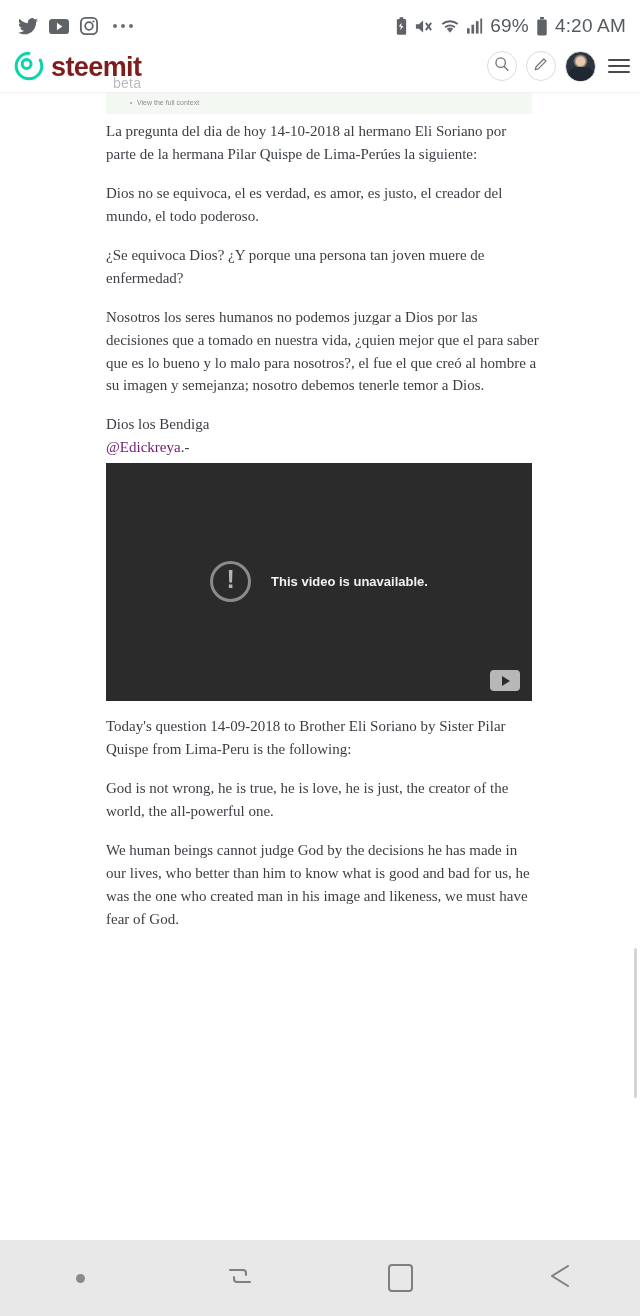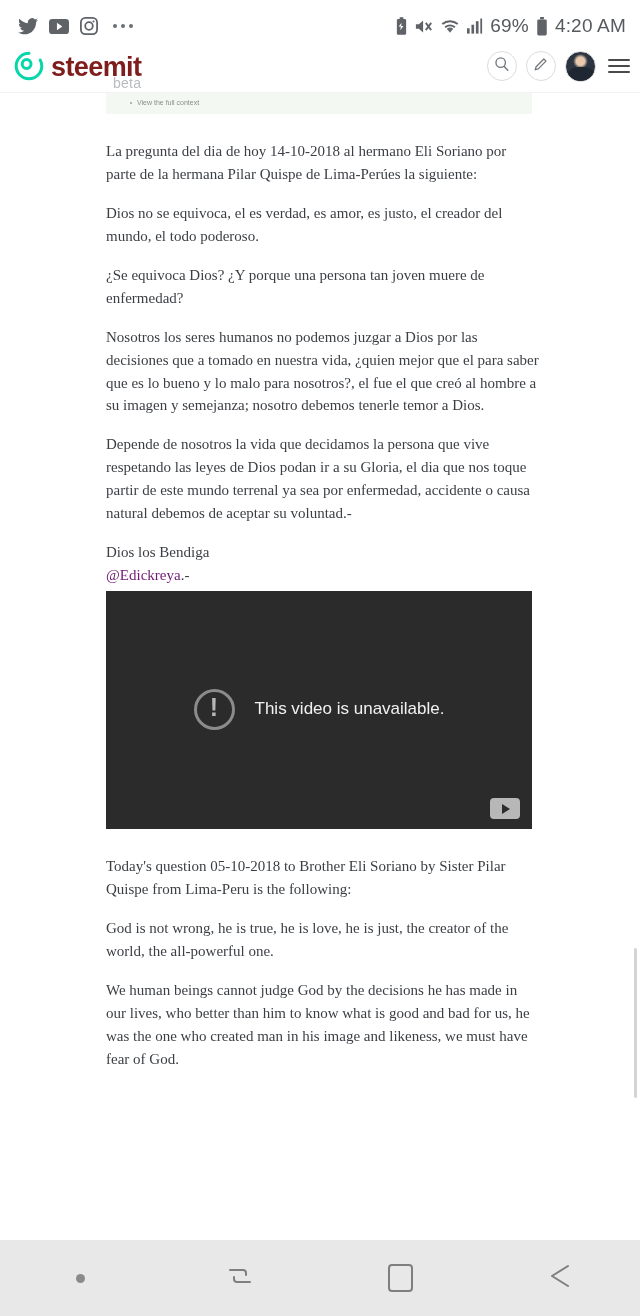--- a/index.html
+++ b/index.html
@@ -87,21 +87,21 @@
     background: linear-gradient(125deg, #5a5a55 0 20%, #8d8b84 30%, #3a3a36 55%, #7e7c76 75%, #4a4944 100%);
     border: 1px solid #ddd; flex: none;
   }
   .byline-text { font-size: 12.5px; color: #9b9fa3; }
   .byline-author { color: #3c4043; font-weight: bold; }
   .byline-rep { color: #9b9fa3; font-size: 11.5px; }
   .caret { display: inline-block; margin-left: 2px; color: #a9adb1; font-size: 9px; }
   .byline-cat { color: #6c7075; }
   .byline-cat b { font-weight: bold; color: #5c6166; }
 
-  .body-text { margin-top: 26px; }
+  .body-text { margin-top: 6px; }
   .body-text p {
     font-family: "Liberation Serif", serif;
     font-size: 15px; line-height: 1.53; color: #3b3f44;
     margin-bottom: 16px;
   }
   .body-text p:last-child { margin-bottom: 0; }
   .sig-line { display: block; }
   .mention { color: #701a75; }
 
   
@@ -113,21 +113,21 @@
     display: flex; align-items: center; justify-content: center;
   }
   .video-inner { display: flex; align-items: center; gap: 20px; margin-top: -2px; }
   .video-bang {
     width: 41px; height: 41px; border-radius: 50%;
     border: 3px solid #8b8b8b;
     display: flex; align-items: center; justify-content: center;
     color: #b5b5b5; font-size: 25px; font-weight: bold;
     line-height: 1; padding-bottom: 3px;
   }
-  .video-msg { color: #f1f1f1; font-size: 17px; font-weight: normal; }
+  .video-msg { color: #f1f1f1; font-size: 13px; font-weight: bold; }
   .yt-badge {
     position: absolute; right: 12px; bottom: 10px;
     width: 30px; height: 21px; border-radius: 4px;
     background: #b7b7b7;
     display: flex; align-items: center; justify-content: center;
   }
   .yt-badge span {
     width: 0; height: 0;
     border-left: 8px solid #2b2b2b;
     border-top: 5px solid transparent;
@@ -269,39 +269,38 @@
     </div>
 
     <div class="post">
 
 
       <div class="body-text">
         <p>La pregunta del dia de hoy 14-10-2018 al hermano Eli Soriano por parte de la hermana Pilar Quispe de Lima-Perúes la siguiente:</p>
         <p>Dios no se equivoca, el es verdad, es amor, es justo, el creador del mundo, el todo poderoso.</p>
         <p>¿Se equivoca Dios? ¿Y porque una persona tan joven muere de enfermedad?</p>
         <p>Nosotros los seres humanos no podemos juzgar a Dios por las decisiones que a tomado en nuestra vida, ¿quien mejor que el para saber que es lo bueno y lo malo para nosotros?, el fue el que creó al hombre a su imagen y semejanza; nosotro debemos tenerle temor a Dios.</p>
-        <p>Depende de nosotros la vida que decidamos la persona que vive respetando las leyes de Dios podan ir a su Gloria, el dia que nos toque partir de este mundo terrenal ya sea por enfermedad, accidente o causa natural debemos de aceptar su voluntad.-</p>
         <p>
           <span class="sig-line">Dios los Bendiga</span>
           <span class="mention">@Edickreya</span><span>.-</span>
         </p>
       </div>
 
       <div class="video">
         <div class="video-inner">
           <span class="video-bang">!</span>
           <span class="video-msg">This video is unavailable.</span>
         </div>
         <span class="yt-badge">
             <span></span>
           </span>
       </div>
 
       <div class="body-text">
-        <p>Today's question 05-10-2018 to Brother Eli Soriano by Sister Pilar Quispe from Lima-Peru is the following:</p>
+        <p>Today's question 14-09-2018 to Brother Eli Soriano by Sister Pilar Quispe from Lima-Peru is the following:</p>
         <p>God is not wrong, he is true, he is love, he is just, the creator of the world, the all-powerful one.</p>
         <p>We human beings cannot judge God by the decisions he has made in our lives, who better than him to know what is good and bad for us, he was the one who created man in his image and likeness, we must have fear of God.</p>
 
       </div>
     </div>
 
     <div class="scrollbar"></div>
   </div>
 
   <div class="navbar">

